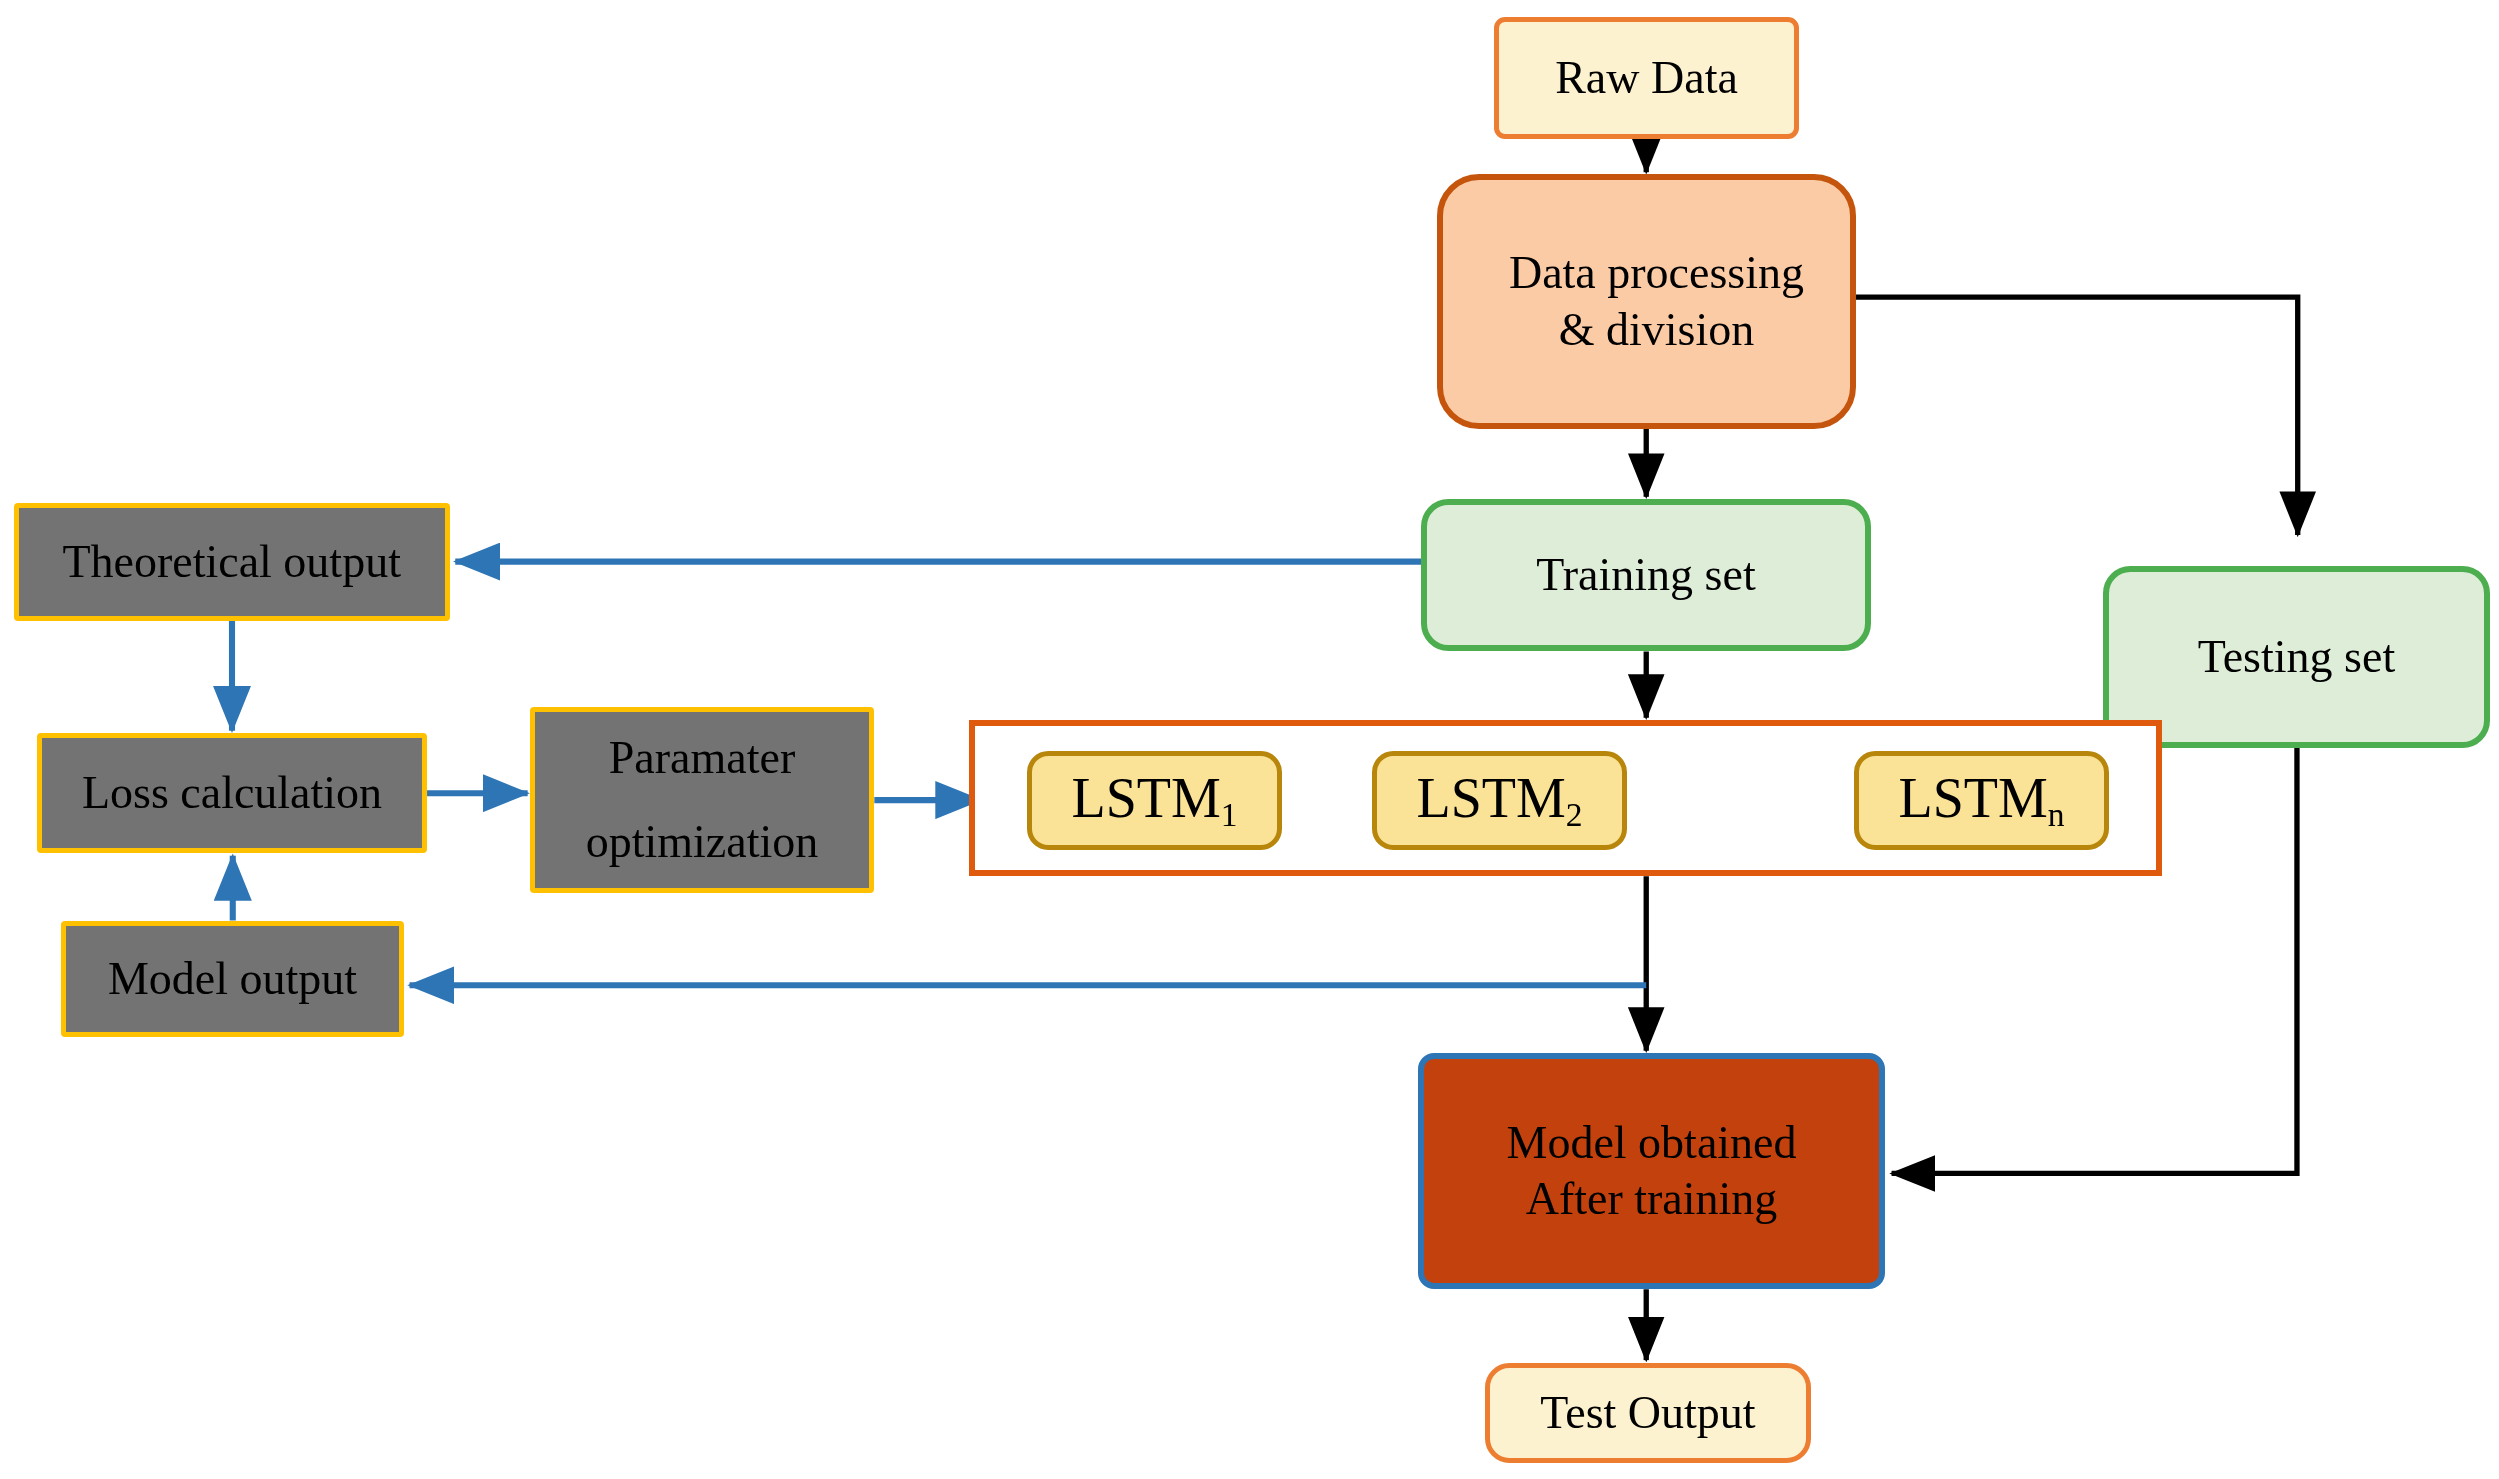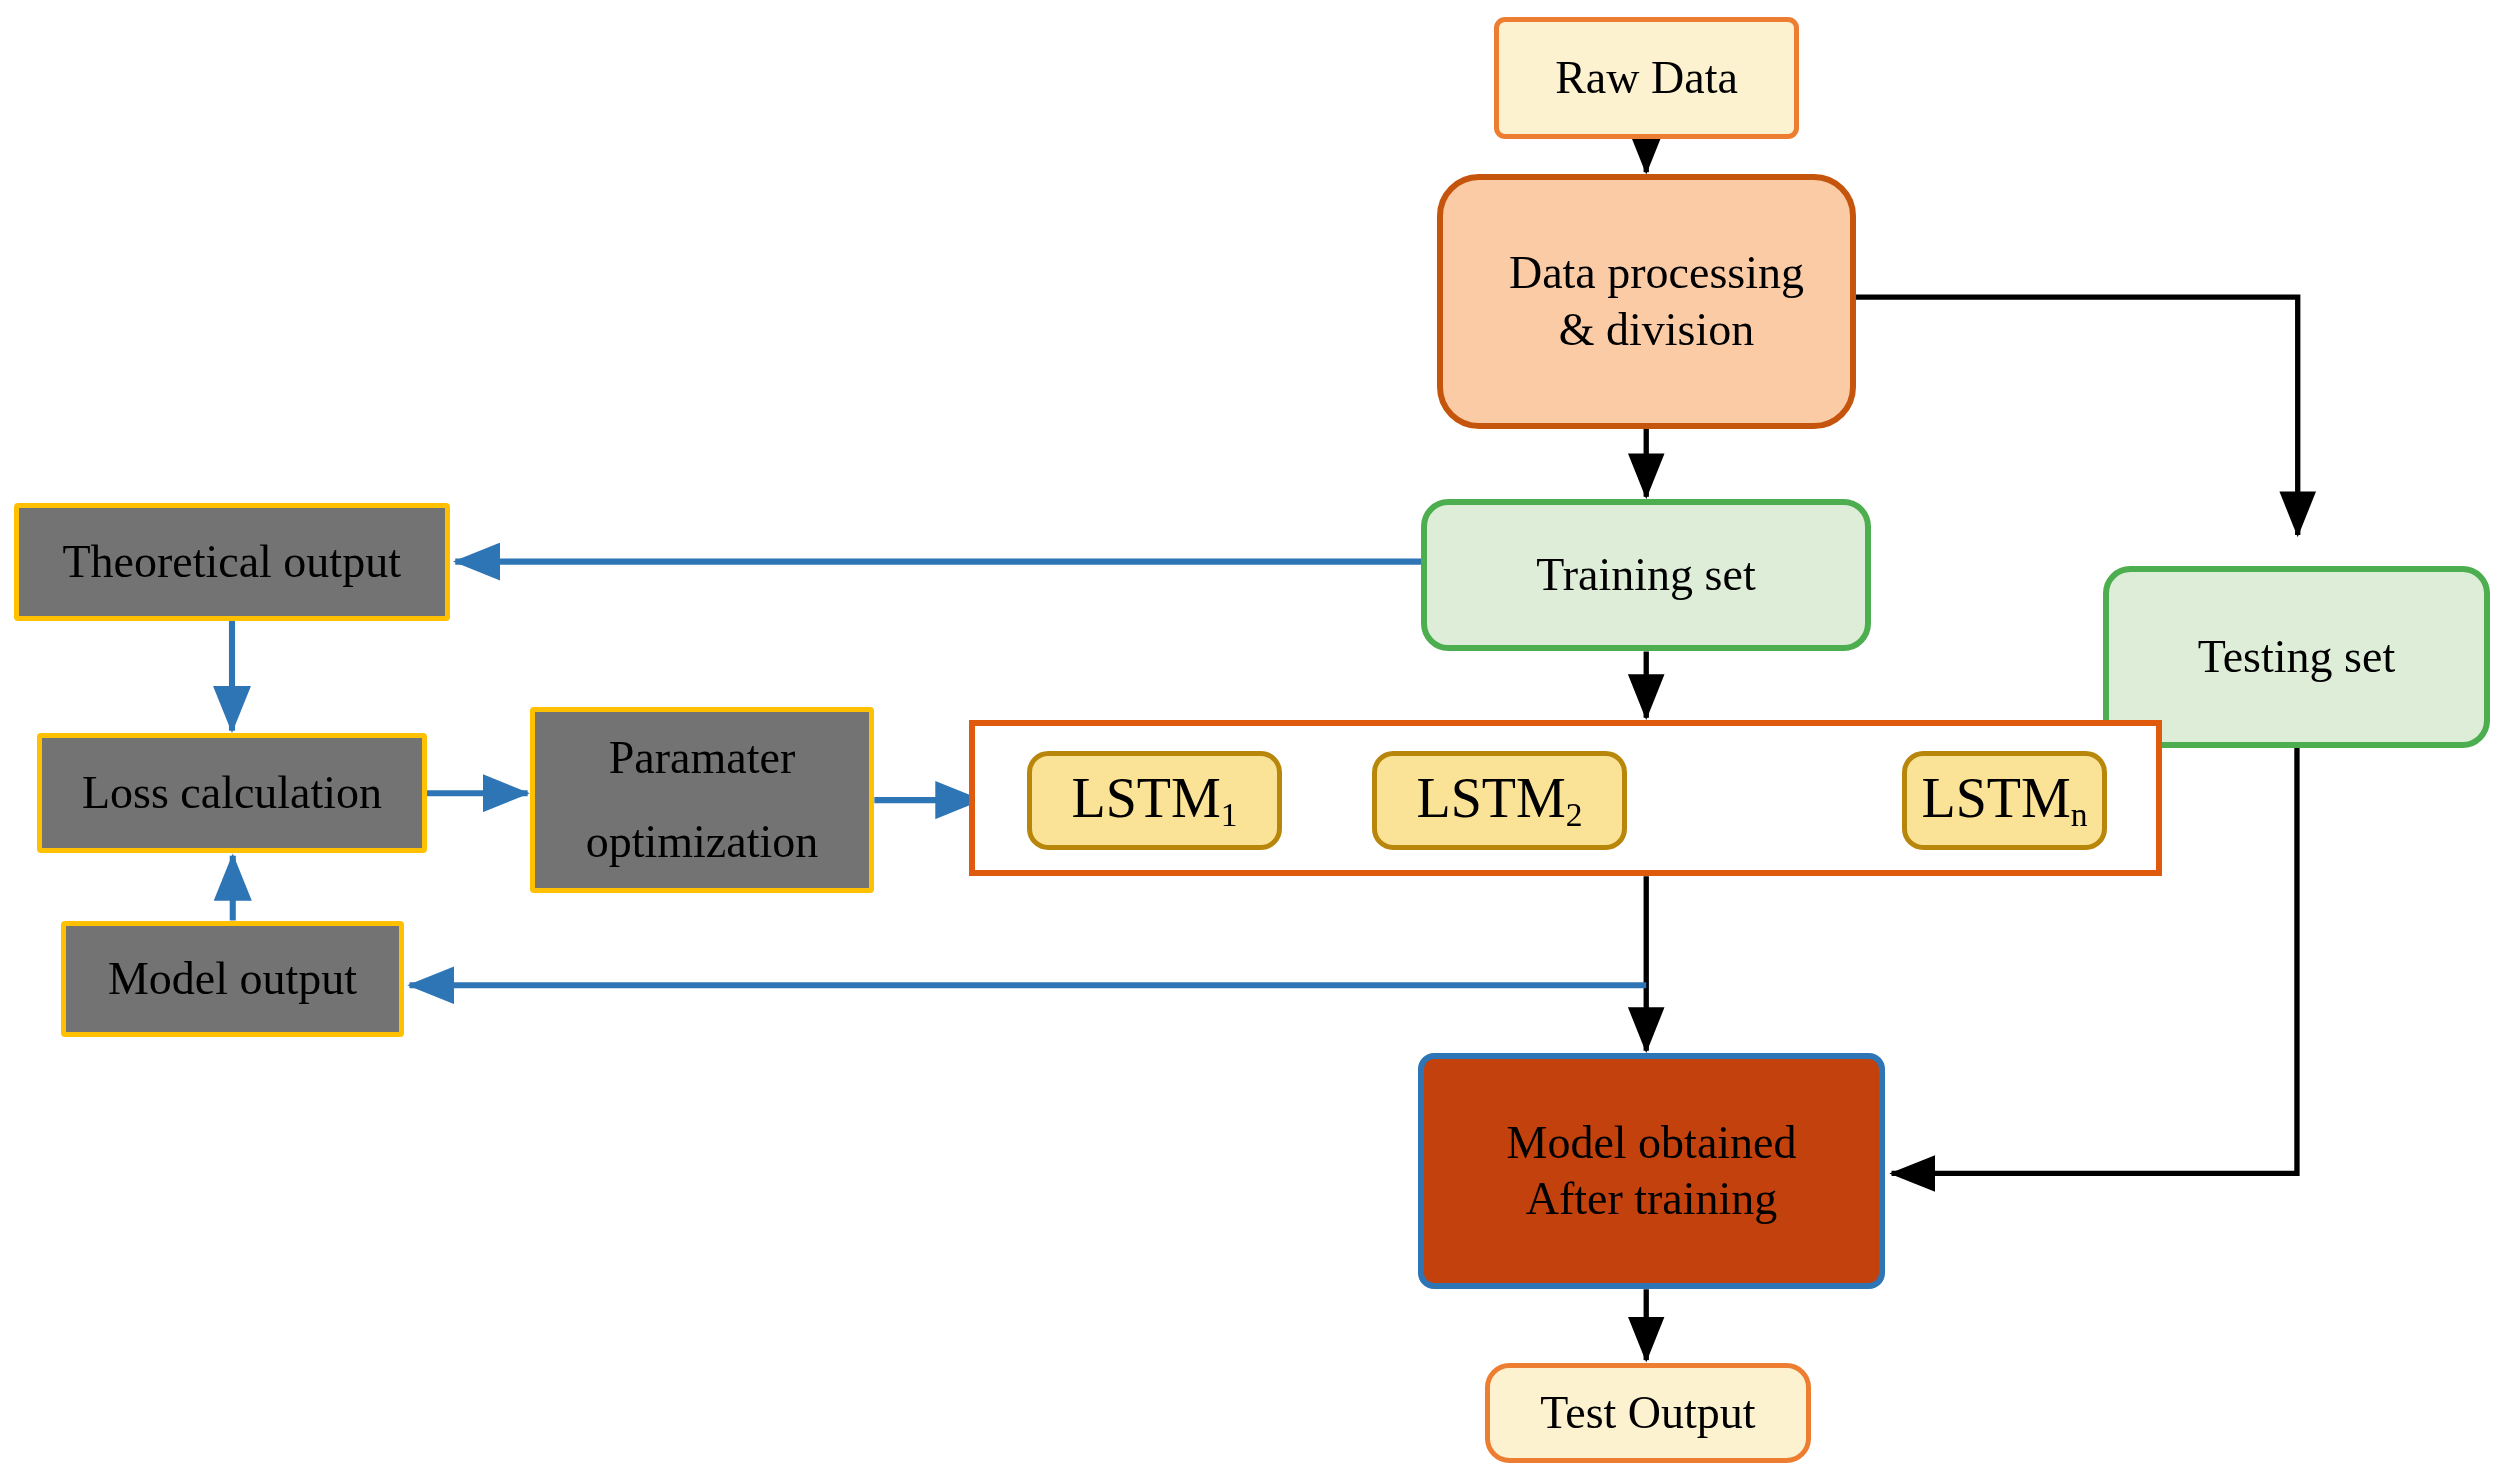--- a/index.html
+++ b/index.html
@@ -25,21 +25,21 @@
   #data-processing {left:1437px;top:174px; width:419px; height:255px;padding-left:20px;}
   #training-set    {left:1421px;top:499px; width:450px; height:152px;}
   #testing-set     {left:2103px;top:566px; width:387px; height:182px;}
   #theoretical-out {left:13.7px;  top:503px; width:436px; height:118px;}
   #loss-calc       {left:37px;  top:733px; width:390px; height:120px;}
   #model-output    {left:61px;  top:921px;width:343px; height:116px;}
   #param-opt       {left:530px; top:707px; width:344px; height:186px;gap:27px;}
   #lstm-container  {left:969px;top:720px; width:1193px;height:156px;z-index:2;}
   #lstm-1          {left:1027px;top:751px; width:255px; height:99px;z-index:3;}
   #lstm-2          {left:1372px;top:751px; width:255px; height:99px;z-index:3;}
-  #lstm-n          {left:1902px;top:751px; width:205px; height:99px;z-index:3;}
+  #lstm-n          {left:1854px;top:751px; width:255px; height:99px;z-index:3;}
   #model-obtained  {left:1418px;top:1053px;width:467px; height:236px;}
   #test-output     {left:1485px;top:1363px;width:326px; height:100px;border-radius:24.4px;}
 </style>
 </head>
 <body>
 
 <div id="canvas">
 
   <svg id="wires" width="2500" height="1479" viewBox="0 0 3280 1941">
     <defs>

